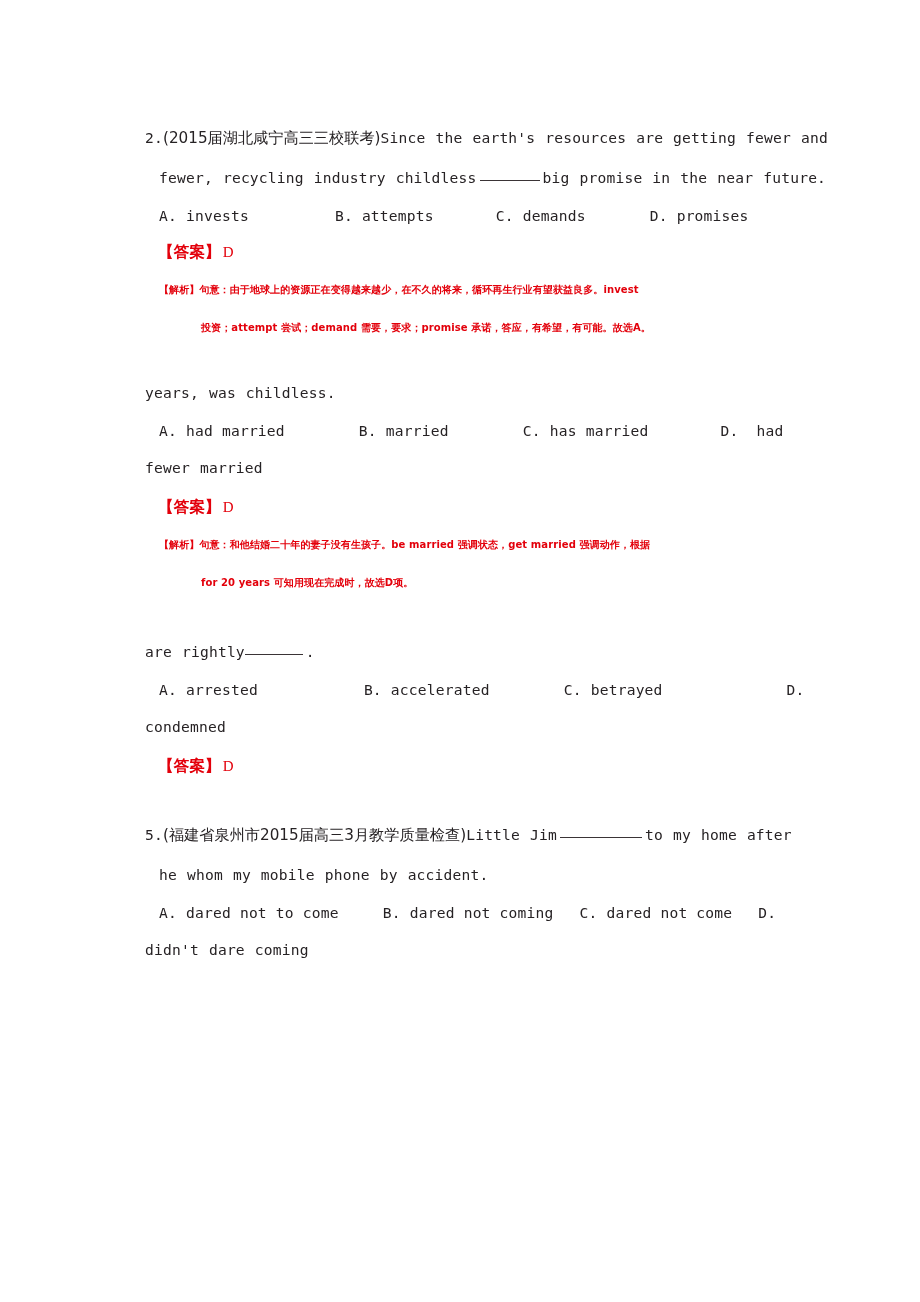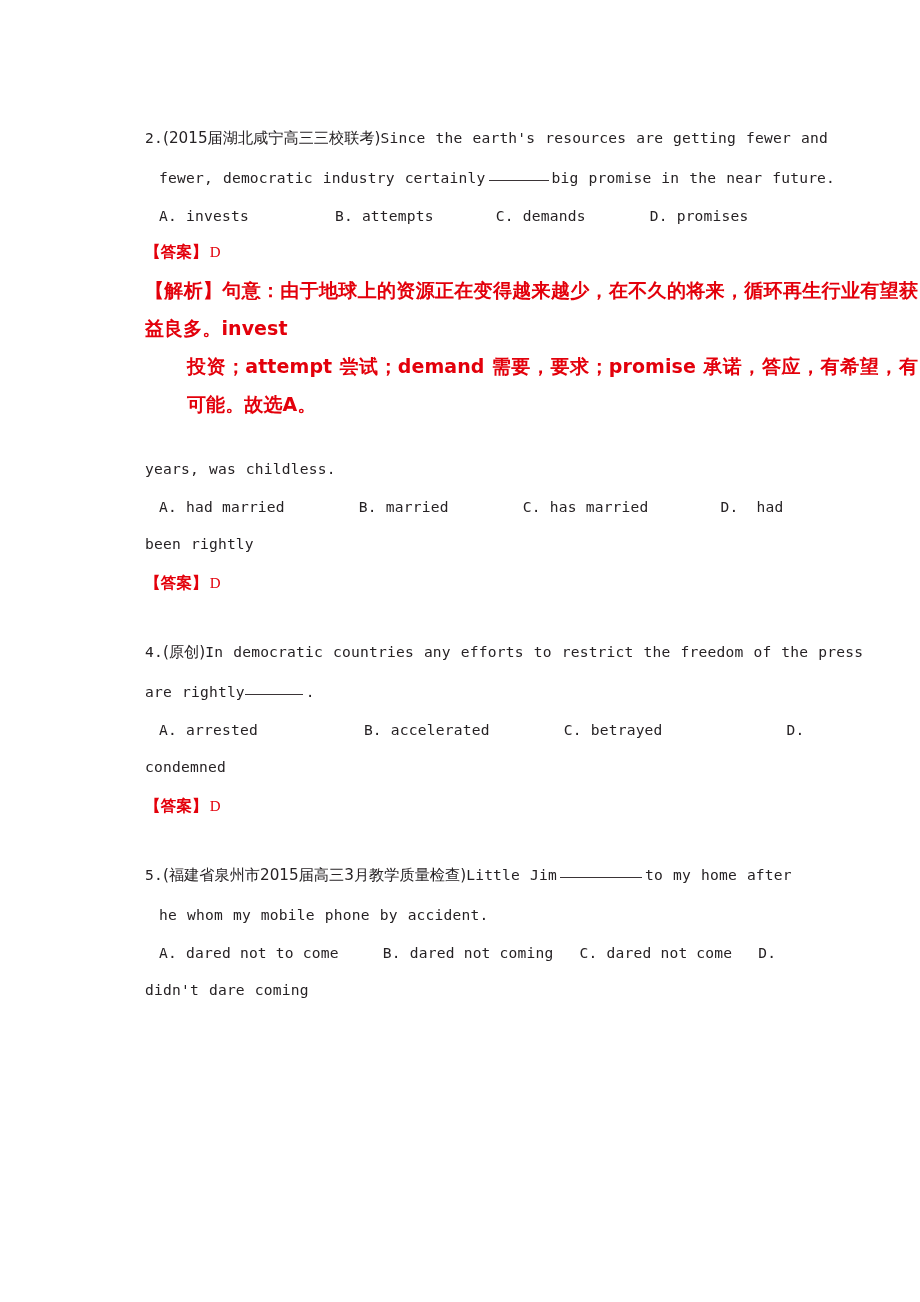--- a/index.html
+++ b/index.html
@@ -85,39 +85,41 @@
   .blank-w4 { width: 82px; }
 
   
   .answer-line {
     color: #e3000b;
     font-family: "DejaVu Sans", "Liberation Sans", sans-serif;
     font-weight: bold;
     font-size: 15.5px;
     line-height: 38px;
     letter-spacing: 0.2px;
+    margin-left: 13px;
   }
   .answer-line .tag {
     font-weight: bold;
   }
   .answer-line .ans-letter {
     font-family: "Liberation Serif", "DejaVu Serif", serif;
     font-weight: normal;
     font-size: 15px;
     margin-left: 2px;
   }
 
   .analysis {
     color: #e3000b;
     font-family: "DejaVu Sans", "Liberation Sans", sans-serif;
     font-weight: bold;
-    font-size: 19px;
+    font-size: 10px;
     line-height: 38px;
     letter-spacing: 0.1px;
     text-align: justify;
+    margin-left: 14px;
   }
   .analysis .line2 {
     display: block;
     padding-left: 42px;
   }
   .spacer-md { height: 26px; }
   .spacer-lg { height: 30px; }
 </style>
 </head>
 <body>
@@ -125,21 +127,21 @@
 <div class="page">
   <div class="content">
 
     <div class="question-block">
 
       <div class="q-stem">
         <span>2.</span><span class="cn">(2015届湖北咸宁高三三校联考)</span><span>Since the earth's resources are getting fewer and</span>
       </div>
 
       <div class="q-stem" style="padding-left:14px;">
-        <span>fewer, democratic industry certainly</span><span class="blank blank-w1"></span><span>big promise in the near future.</span>
+        <span>fewer, recycling industry childless</span><span class="blank blank-w1"></span><span>big promise in the near future.</span>
       </div>
 
       <div class="q-opts">
         <span class="opt"><span>A.</span>&nbsp;<span>invests</span></span><span class="opt-gap-a"></span><span class="opt"><span>B.</span>&nbsp;<span>attempts</span></span><span class="opt-gap-b"></span><span class="opt"><span>C.</span>&nbsp;<span>demands</span></span><span class="opt-gap-c"></span><span class="opt"><span>D.</span>&nbsp;<span>promises</span></span>
       </div>
 
       <div class="answer-line">
         <span class="tag">【答案】</span><span class="ans-letter">D</span>
       </div>
 
@@ -157,37 +159,38 @@
 
       <div class="q-stem">
         <span>years, was childless.</span>
       </div>
 
       <div class="q-opts">
         <span class="opt"><span>A.</span>&nbsp;<span>had married</span></span><span class="opt-gap-a" style="width:74px;"></span><span class="opt"><span>B.</span>&nbsp;<span>married</span></span><span class="opt-gap-b" style="width:74px;"></span><span class="opt"><span>C.</span>&nbsp;<span>has married</span></span><span class="opt-gap-c" style="width:72px;"></span><span class="opt"><span>D.</span>&nbsp;&nbsp;<span>had</span></span>
       </div>
 
       <div class="q-stem">
-        <span>been rightly</span>
+        <span>fewer married</span>
       </div>
 
       <div class="answer-line">
         <span class="tag">【答案】</span><span class="ans-letter">D</span>
       </div>
 
+      <div class="analysis">
+        <span class="tag">【解析】</span><span>句意：和他结婚二十年的妻子没有生孩子。be married 强调状态，get married 强调动作，根据</span>
+        <span class="line2">for 20 years 可知用现在完成时，故选D项。</span>
+      </div>
 
     </div>
 
     <div class="spacer-lg"></div>
 
     <div class="question-block">
 
-      <div class="q-stem">
-        <span>4.</span><span class="cn">(原创)</span><span>In democratic countries any efforts to restrict the freedom of the press</span>
-      </div>
 
       <div class="q-stem">
         <span>are rightly</span><span class="blank blank-w3"></span><span>.</span>
       </div>
 
       <div class="q-opts">
         <span class="opt"><span>A.</span>&nbsp;<span>arrested</span></span><span class="opt-gap-a" style="width:106px;"></span><span class="opt"><span>B.</span>&nbsp;<span>accelerated</span></span><span class="opt-gap-b" style="width:74px;"></span><span class="opt"><span>C.</span>&nbsp;<span>betrayed</span></span><span class="opt-gap-c" style="width:124px;"></span><span class="opt"><span>D.</span><span></span></span>
       </div>
 
       <div class="q-stem">

